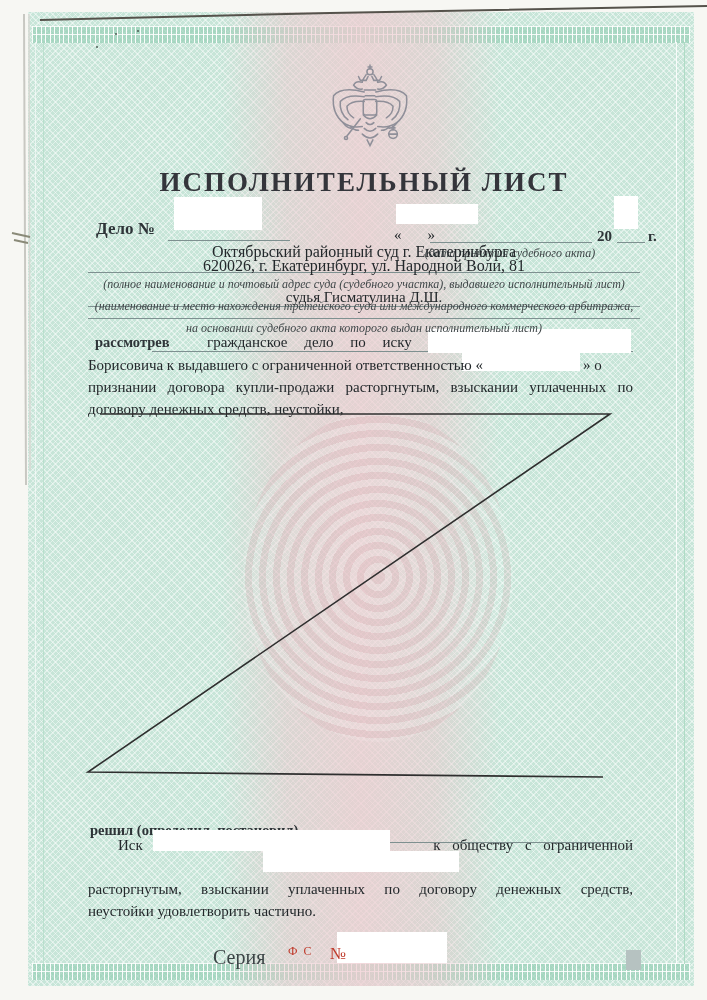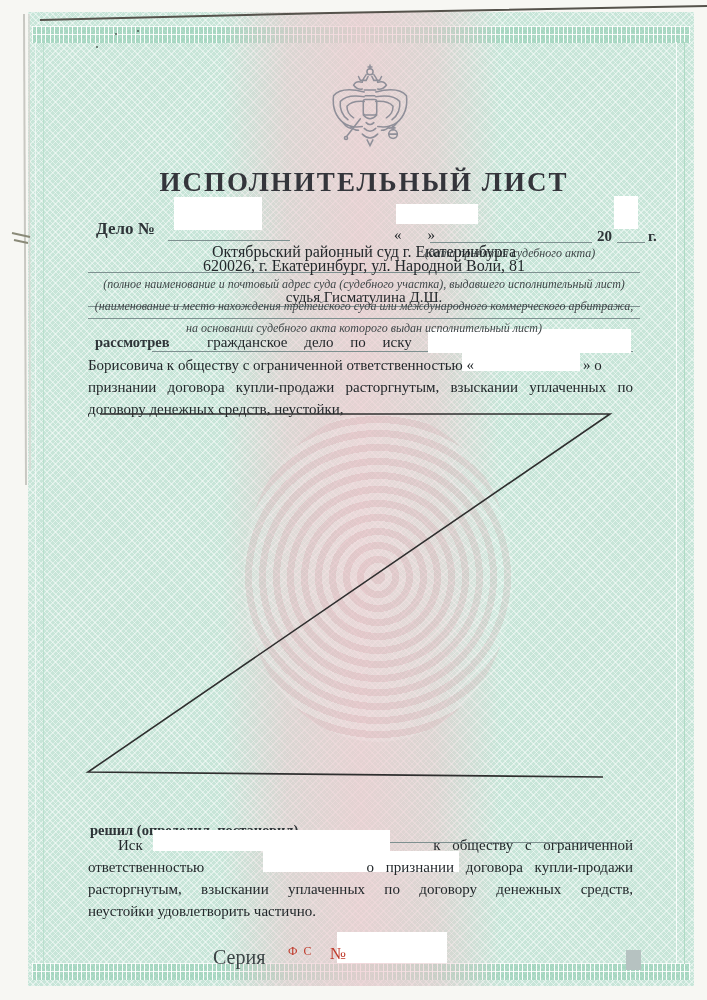--- a/index.html
+++ b/index.html
@@ -154,33 +154,29 @@
   <div class="t center typed" style="top:243px">Октябрьский районный суд г. Екатеринбурга</div>
   <div class="t center typed" style="top:257px">620026, г. Екатеринбург, ул. Народной Воли, 81</div>
   <div class="t center fine" style="top:277px">(полное наименование и почтовый адрес суда (судебного участка), выдавшего исполнительный лист)</div>
   <div class="t center typed" style="top:289px;font-size:15px">судья Гисматулина Д.Ш.</div>
   <div class="t center fine" style="top:299px">(наименование и место нахождения третейского суда или международного коммерческого арбитража,</div>
   <div class="t center fine" style="top:321px">на основании судебного акта которого выдан исполнительный лист)</div>
 
   <div class="t label" style="left:95px;top:334px;font-size:14.5px">рассмотрев</div>
   <div class="t" style="left:207px;top:334px;font-size:15px;word-spacing:13px">гражданское дело по иску</div>
 
-  <div class="t body-line" style="left:88px;top:356px">Борисовича к обществу с ограниченной ответственностью «</div>
+  <div class="t body-line" style="left:88px;top:356px">Борисовича к выдавшего с ограниченной ответственностью «</div>
   <div class="t body-line" style="left:583px;top:356px">» о</div>
   <div class="t body-line" style="left:88px;top:400px">договору денежных средств, неустойки,</div>
   <div class="t body-line jfull" style="left:88px;top:378px;width:545px">признании договора купли-продажи расторгнутым, взыскании уплаченных по</div>
 
   <div class="t label" style="left:90px;top:822px;font-size:14.5px;z-index:5">решил (определил, постановил)</div>
   <div class="t body-line flexline" style="left:88px;top:836px;width:545px">
     <span style="margin-left:30px">Иск</span>
     <span class="ws8">к обществу с ограниченной</span>
-  </div>
-  <div class="t body-line flexline" style="left:88px;top:858px;width:545px">
-    <span>ответственностью</span>
-    <span class="ws8">о признании договора купли-продажи</span>
   </div>
   <div class="t body-line jfull" style="left:88px;top:880px;width:545px">расторгнутым, взыскании уплаченных по договору денежных средств,</div>
   <div class="t body-line" style="left:88px;top:902px">неустойки удовлетворить частично.</div>
 
   <div class="t" style="left:213px;top:946px;font-size:20px;color:#3c4446">Серия</div>
   <div class="t red" style="left:288px;top:944px;font-size:12px;letter-spacing:6px">ФС</div>
   <div class="t red" style="left:330px;top:944px;font-size:17px">№</div>
 
 </div>
 

